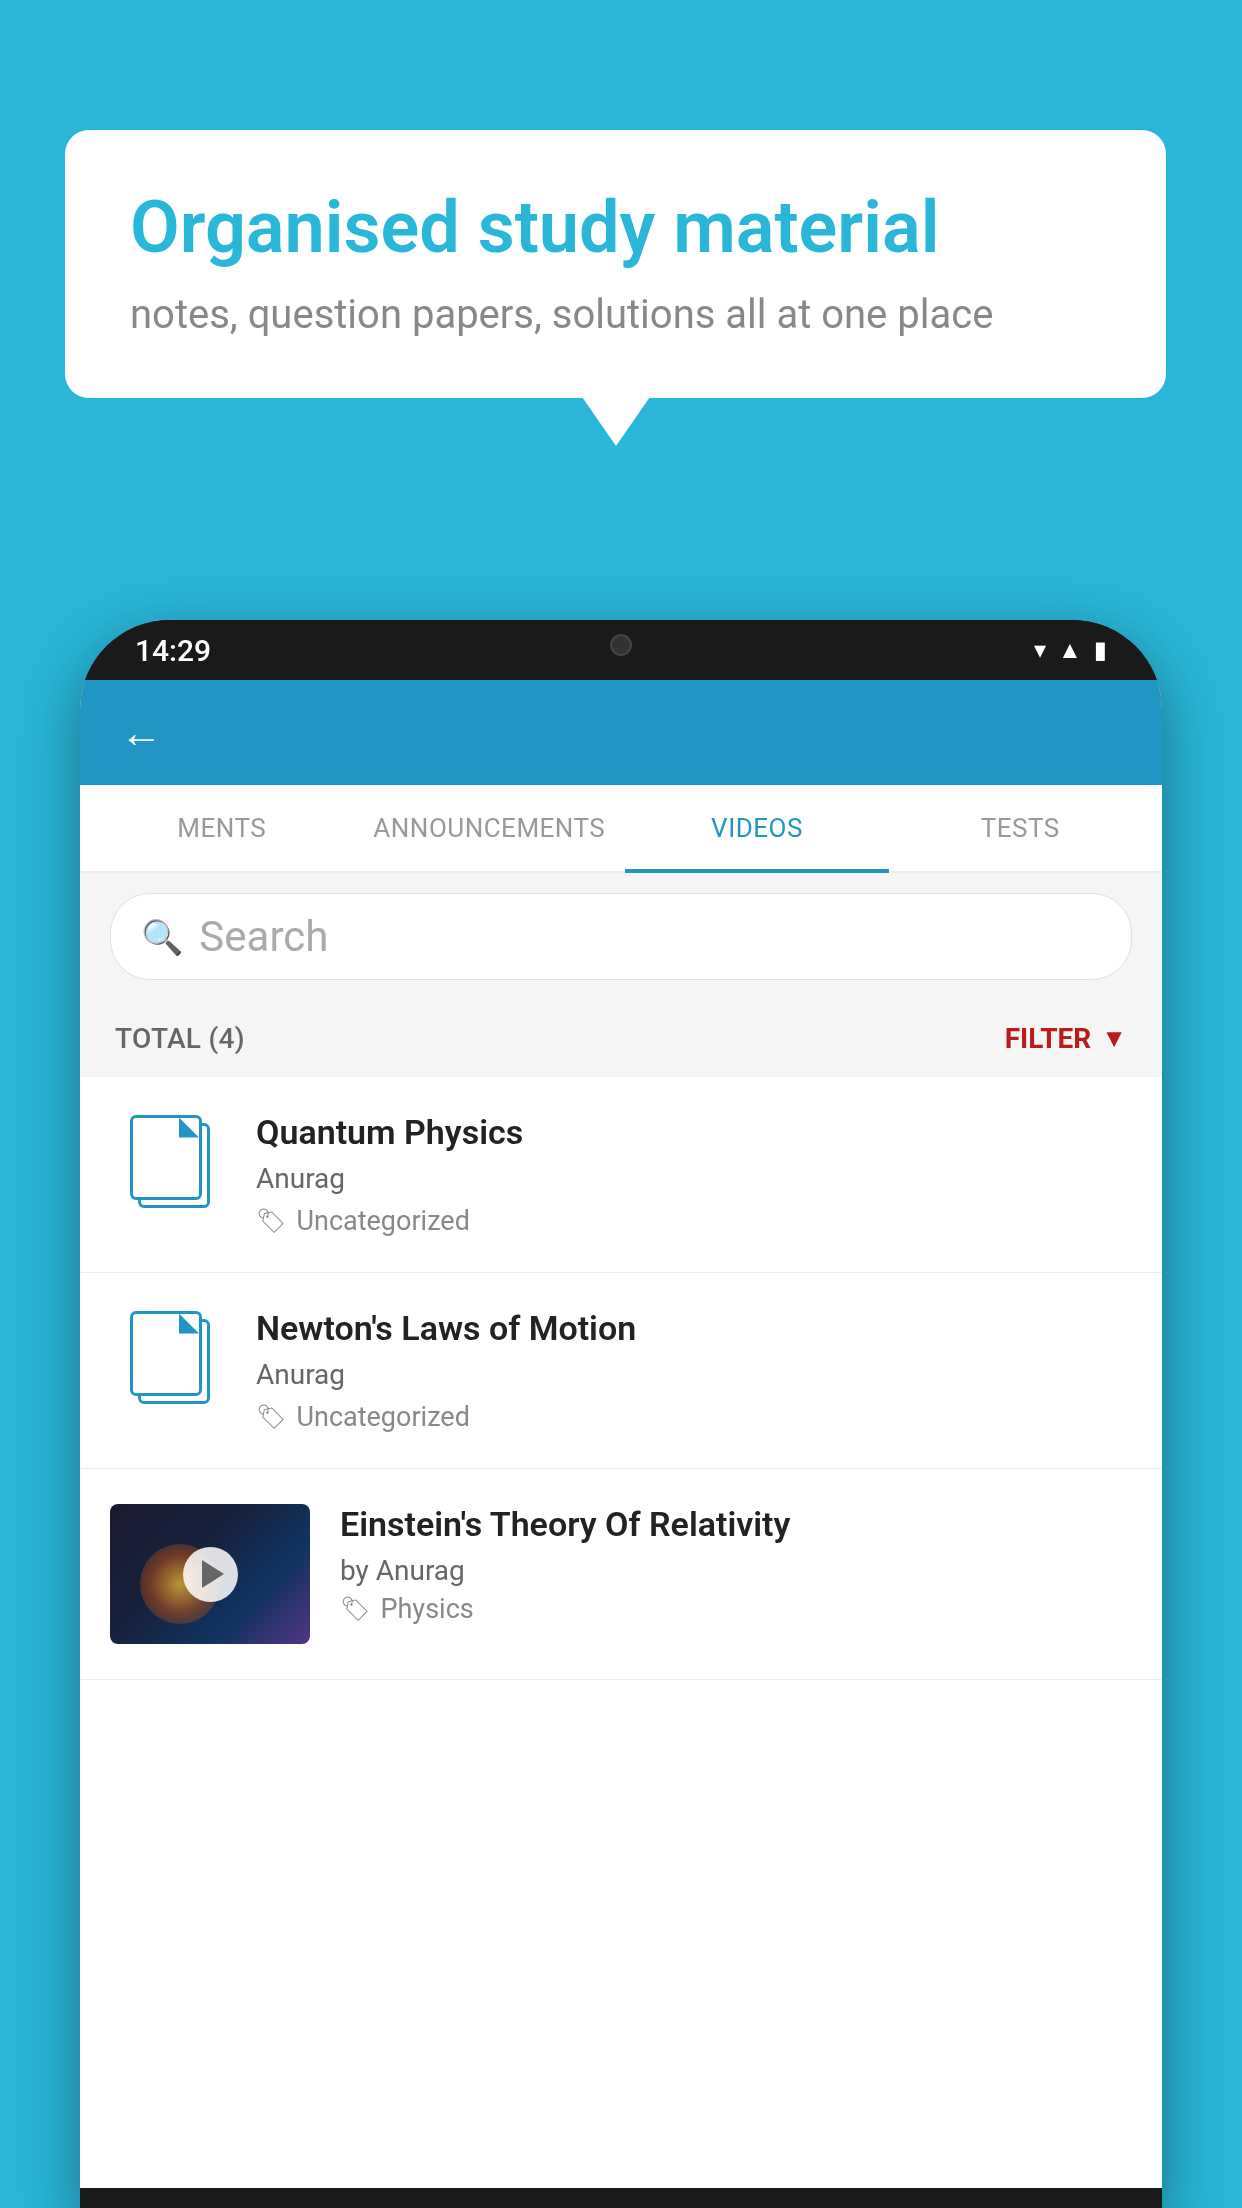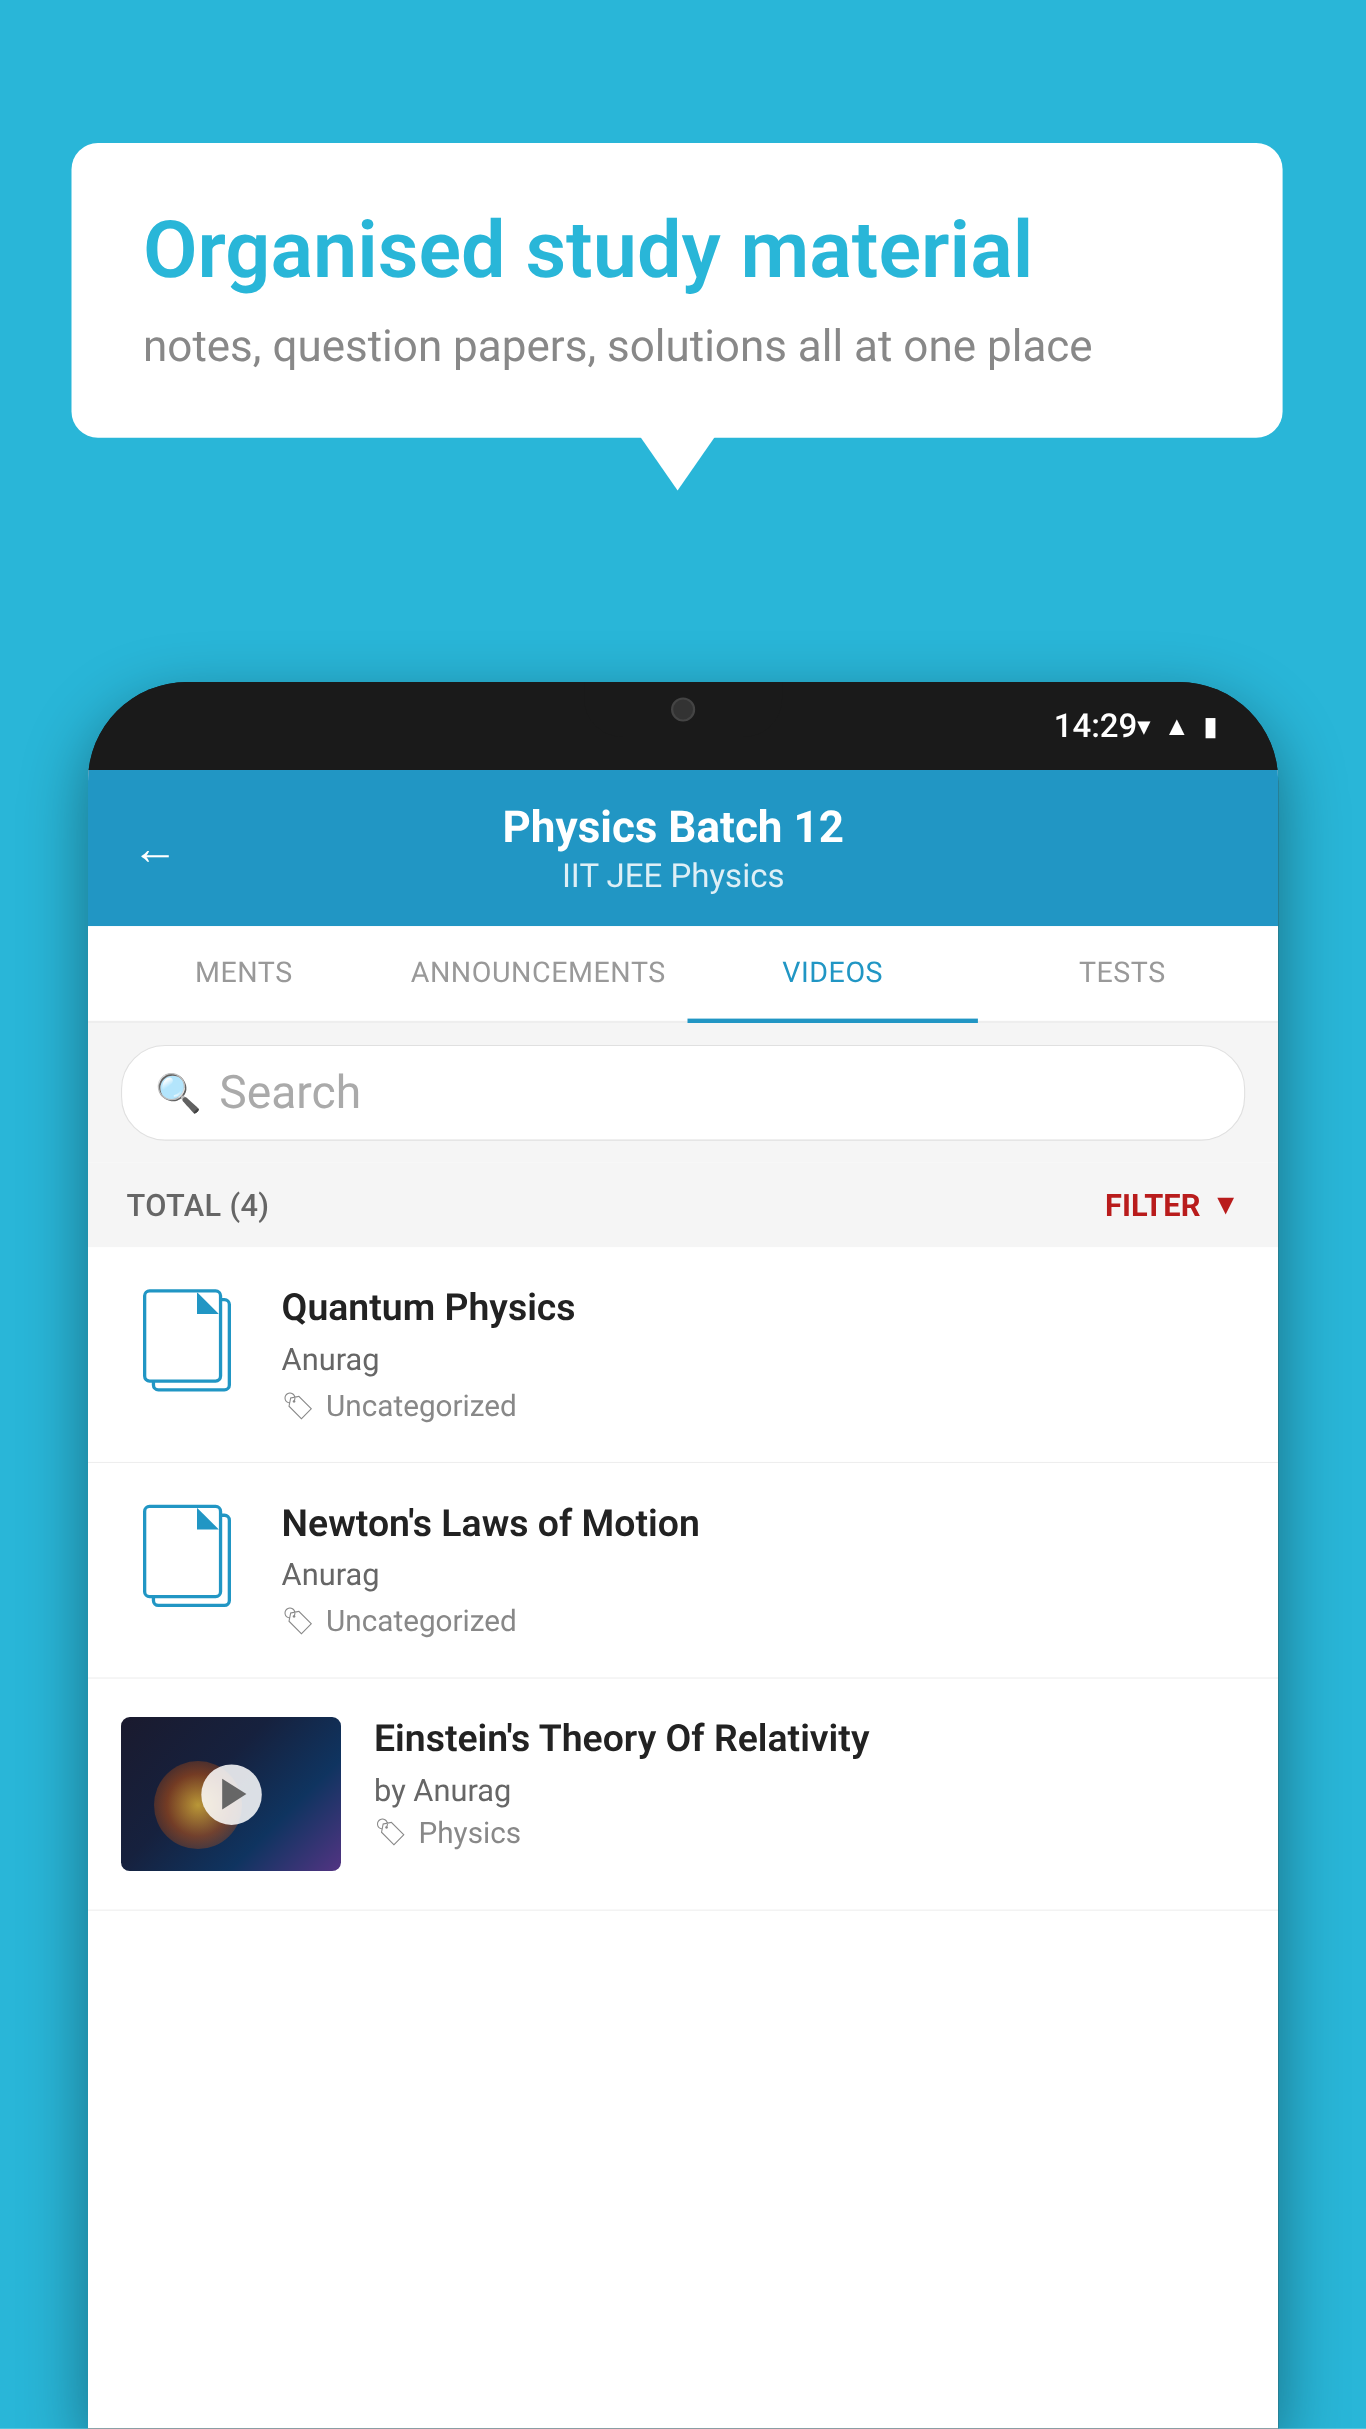--- a/index.html
+++ b/index.html
@@ -65,25 +65,25 @@
       bottom: 0;
       background: #1a1a1a;
       border-radius: 90px 90px 0 0;
       overflow: hidden;
       box-shadow: 0 20px 60px rgba(0,0,0,0.4);
     }
 
     
     .phone-top {
       background: #1a1a1a;
-      height: 80px;
-      position: relative;
-      display: flex;
-      align-items: center;
-      justify-content: flex-end;
+      height: 60px;
+      position: relative;
+      display: flex;
+      align-items: center;
+      justify-content: space-between;
       padding: 0 55px;
     }
 
     .status-time {
       color: white;
       font-size: 30px;
       font-weight: 500;
     }
 
     .notch {
@@ -438,24 +438,20 @@
       <span>▾</span>
       <span>▲</span>
       <span>▮</span>
     </div>
   </div>
 
   <div class="screen">
 
     <div class="app-header">
       <div class="back-arrow">←</div>
-      <div class="header-title-area">
-        <div class="header-title">Physics Batch 12</div>
-        <div class="header-subtitle">IIT JEE   Physics</div>
-      </div>
       <div style="width:60px"></div>
     </div>
 
     <div class="tabs">
       <div class="tab">
         <span>MENTS</span>
       </div>
       <div class="tab">
         <span>ANNOUNCEMENTS</span>
       </div>

